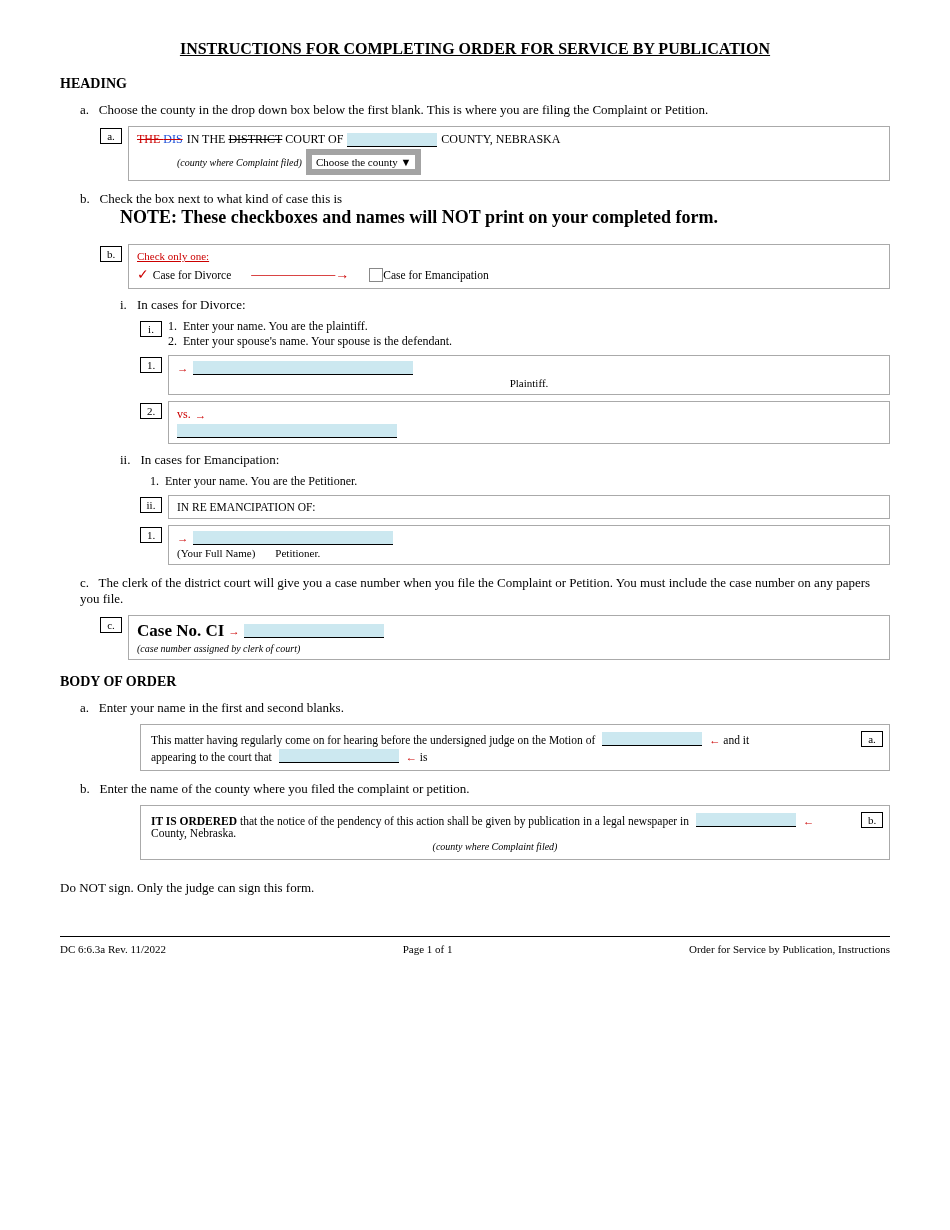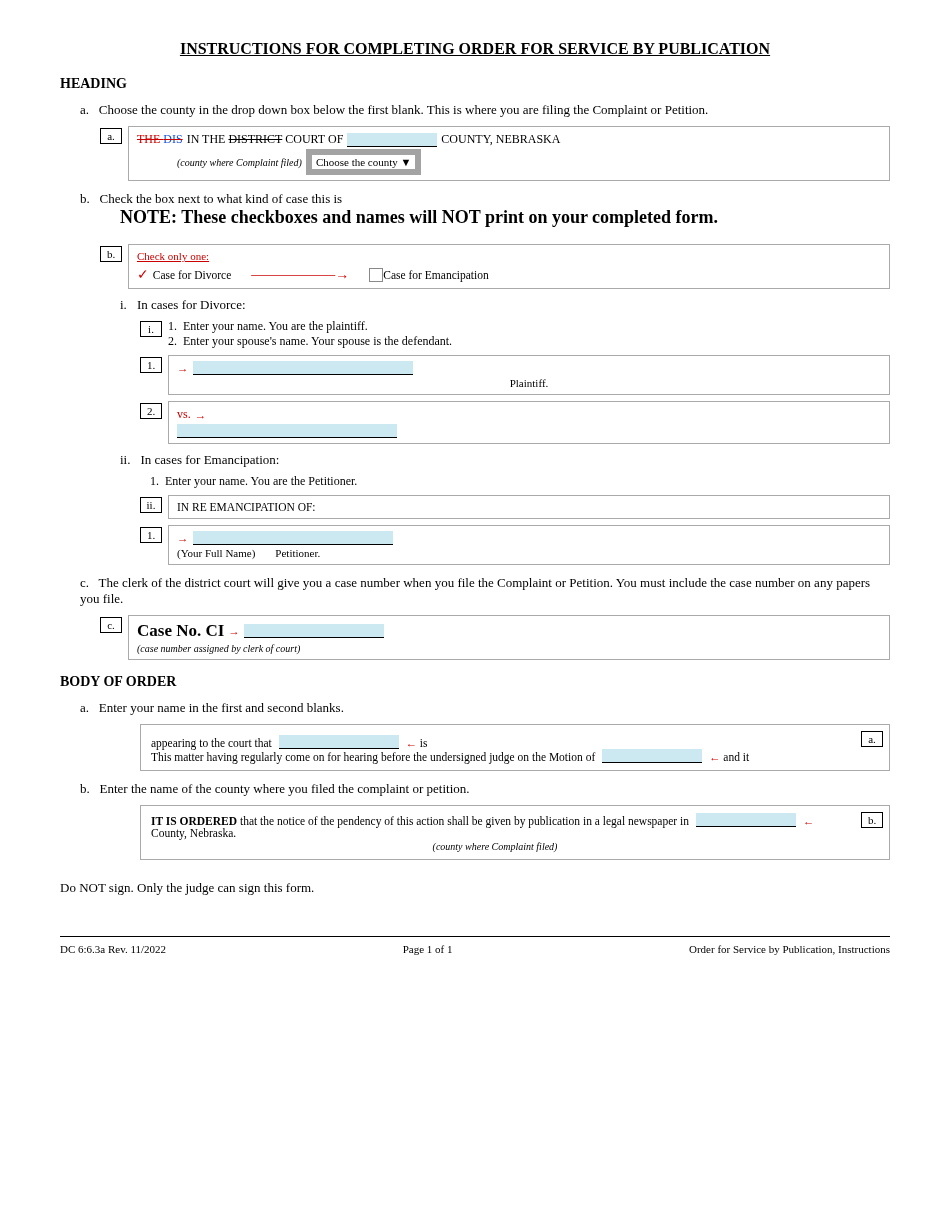--- a/index.html
+++ b/index.html
@@ -262,31 +262,31 @@
 </div>
 
 <div class="body-order-section content-section">
   <div class="section-heading">BODY OF ORDER</div>
 
   <div class="indent-a">
     <span>a. &nbsp;</span>
     <span>Enter your name in the first and second blanks.</span>
 
     <div style="position:relative; margin-left:60px; margin-top:8px; border:1px solid #aaa; padding:7px 50px 7px 10px; font-size:11.5px; background:#fff;">
+      <div>
+        <span>This matter having regularly come on for hearing before the undersigned judge on the Motion of</span>
+        <span class="input-field" style="min-width:100px; display:inline-block; vertical-align:bottom; margin:0 4px;"></span>
+        <span style="color:#cc0000;">←</span>
+        <span>and it</span>
+      </div>
       <div style="margin-top:3px;">
         <span>appearing to the court that</span>
         <span class="input-field" style="min-width:120px; display:inline-block; vertical-align:bottom; margin:0 4px;"></span>
         <span style="color:#cc0000;">←</span>
         <span>is</span>
-      </div>
-      <div>
-        <span>This matter having regularly come on for hearing before the undersigned judge on the Motion of</span>
-        <span class="input-field" style="min-width:100px; display:inline-block; vertical-align:bottom; margin:0 4px;"></span>
-        <span style="color:#cc0000;">←</span>
-        <span>and it</span>
       </div>
       <div class="label-box" style="position:absolute; right:6px; top:6px;">a.</div>
     </div>
   </div>
 
   <div class="indent-a" style="margin-top:10px;">
     <span>b. &nbsp;</span>
     <span>Enter the name of the county where you filed the complaint or petition.</span>
 
     <div style="position:relative; margin-left:60px; margin-top:8px; border:1px solid #aaa; padding:7px 50px 7px 10px; font-size:11.5px; background:#fff;">

